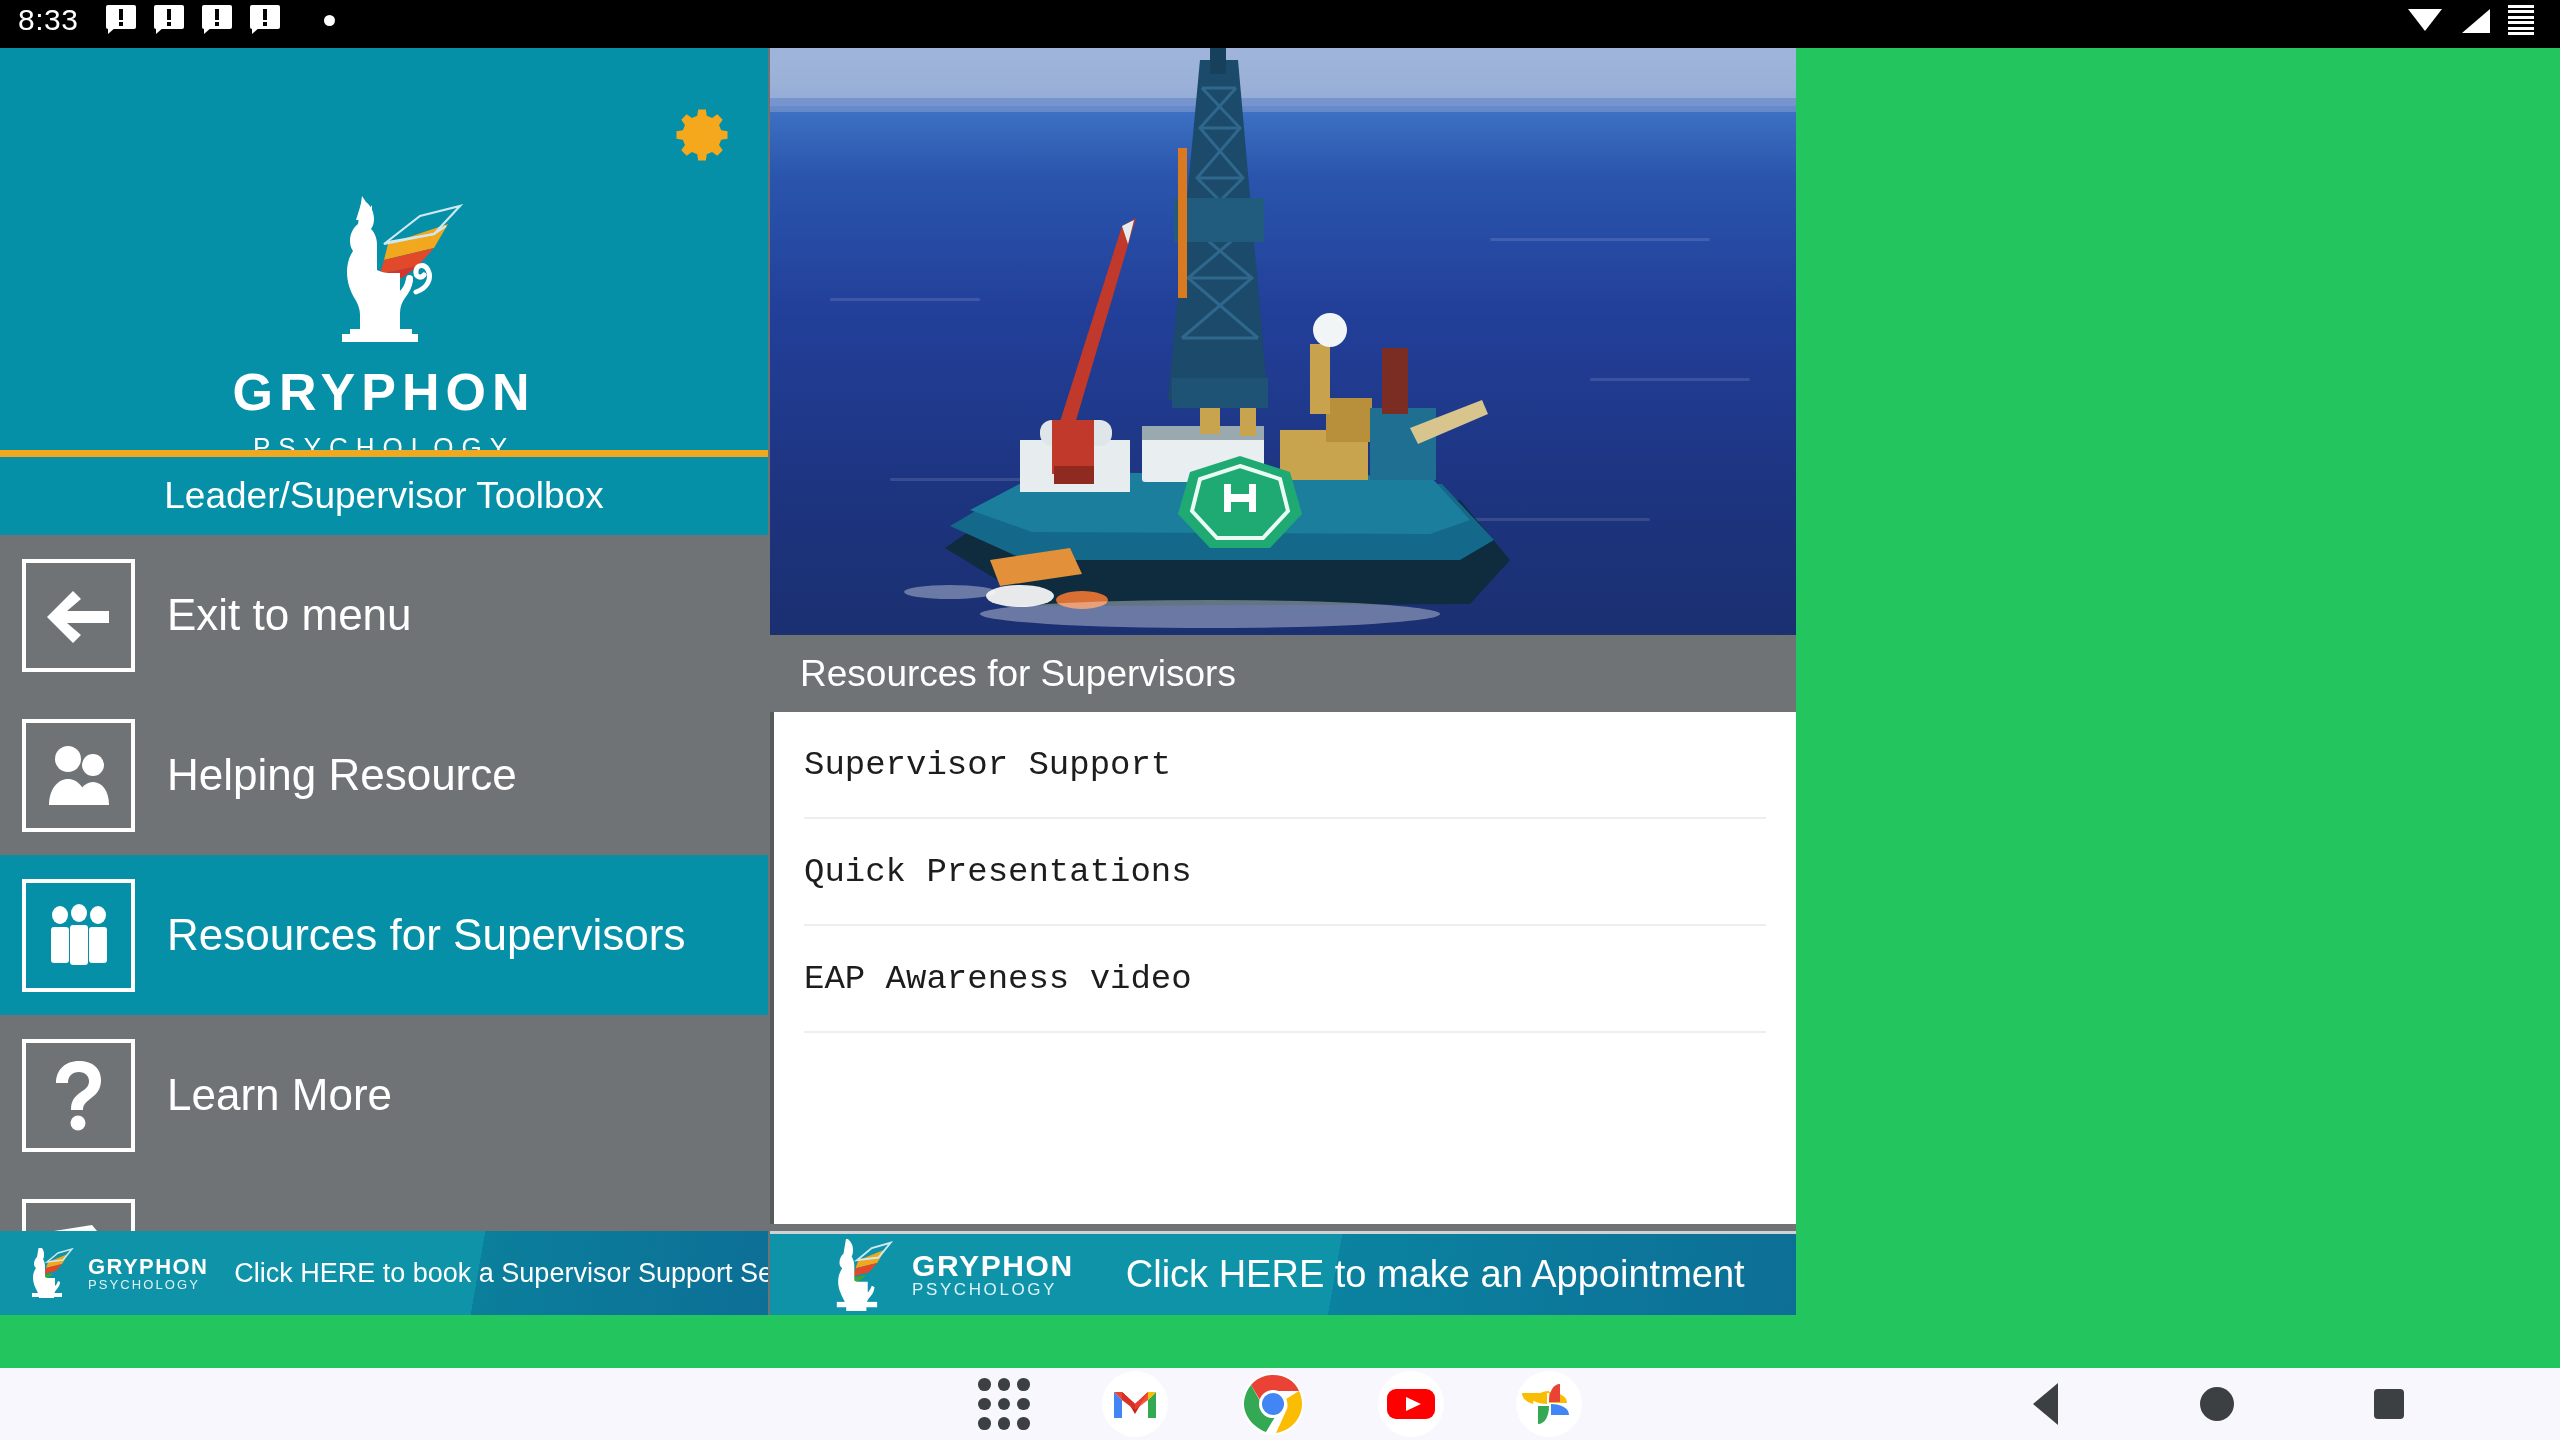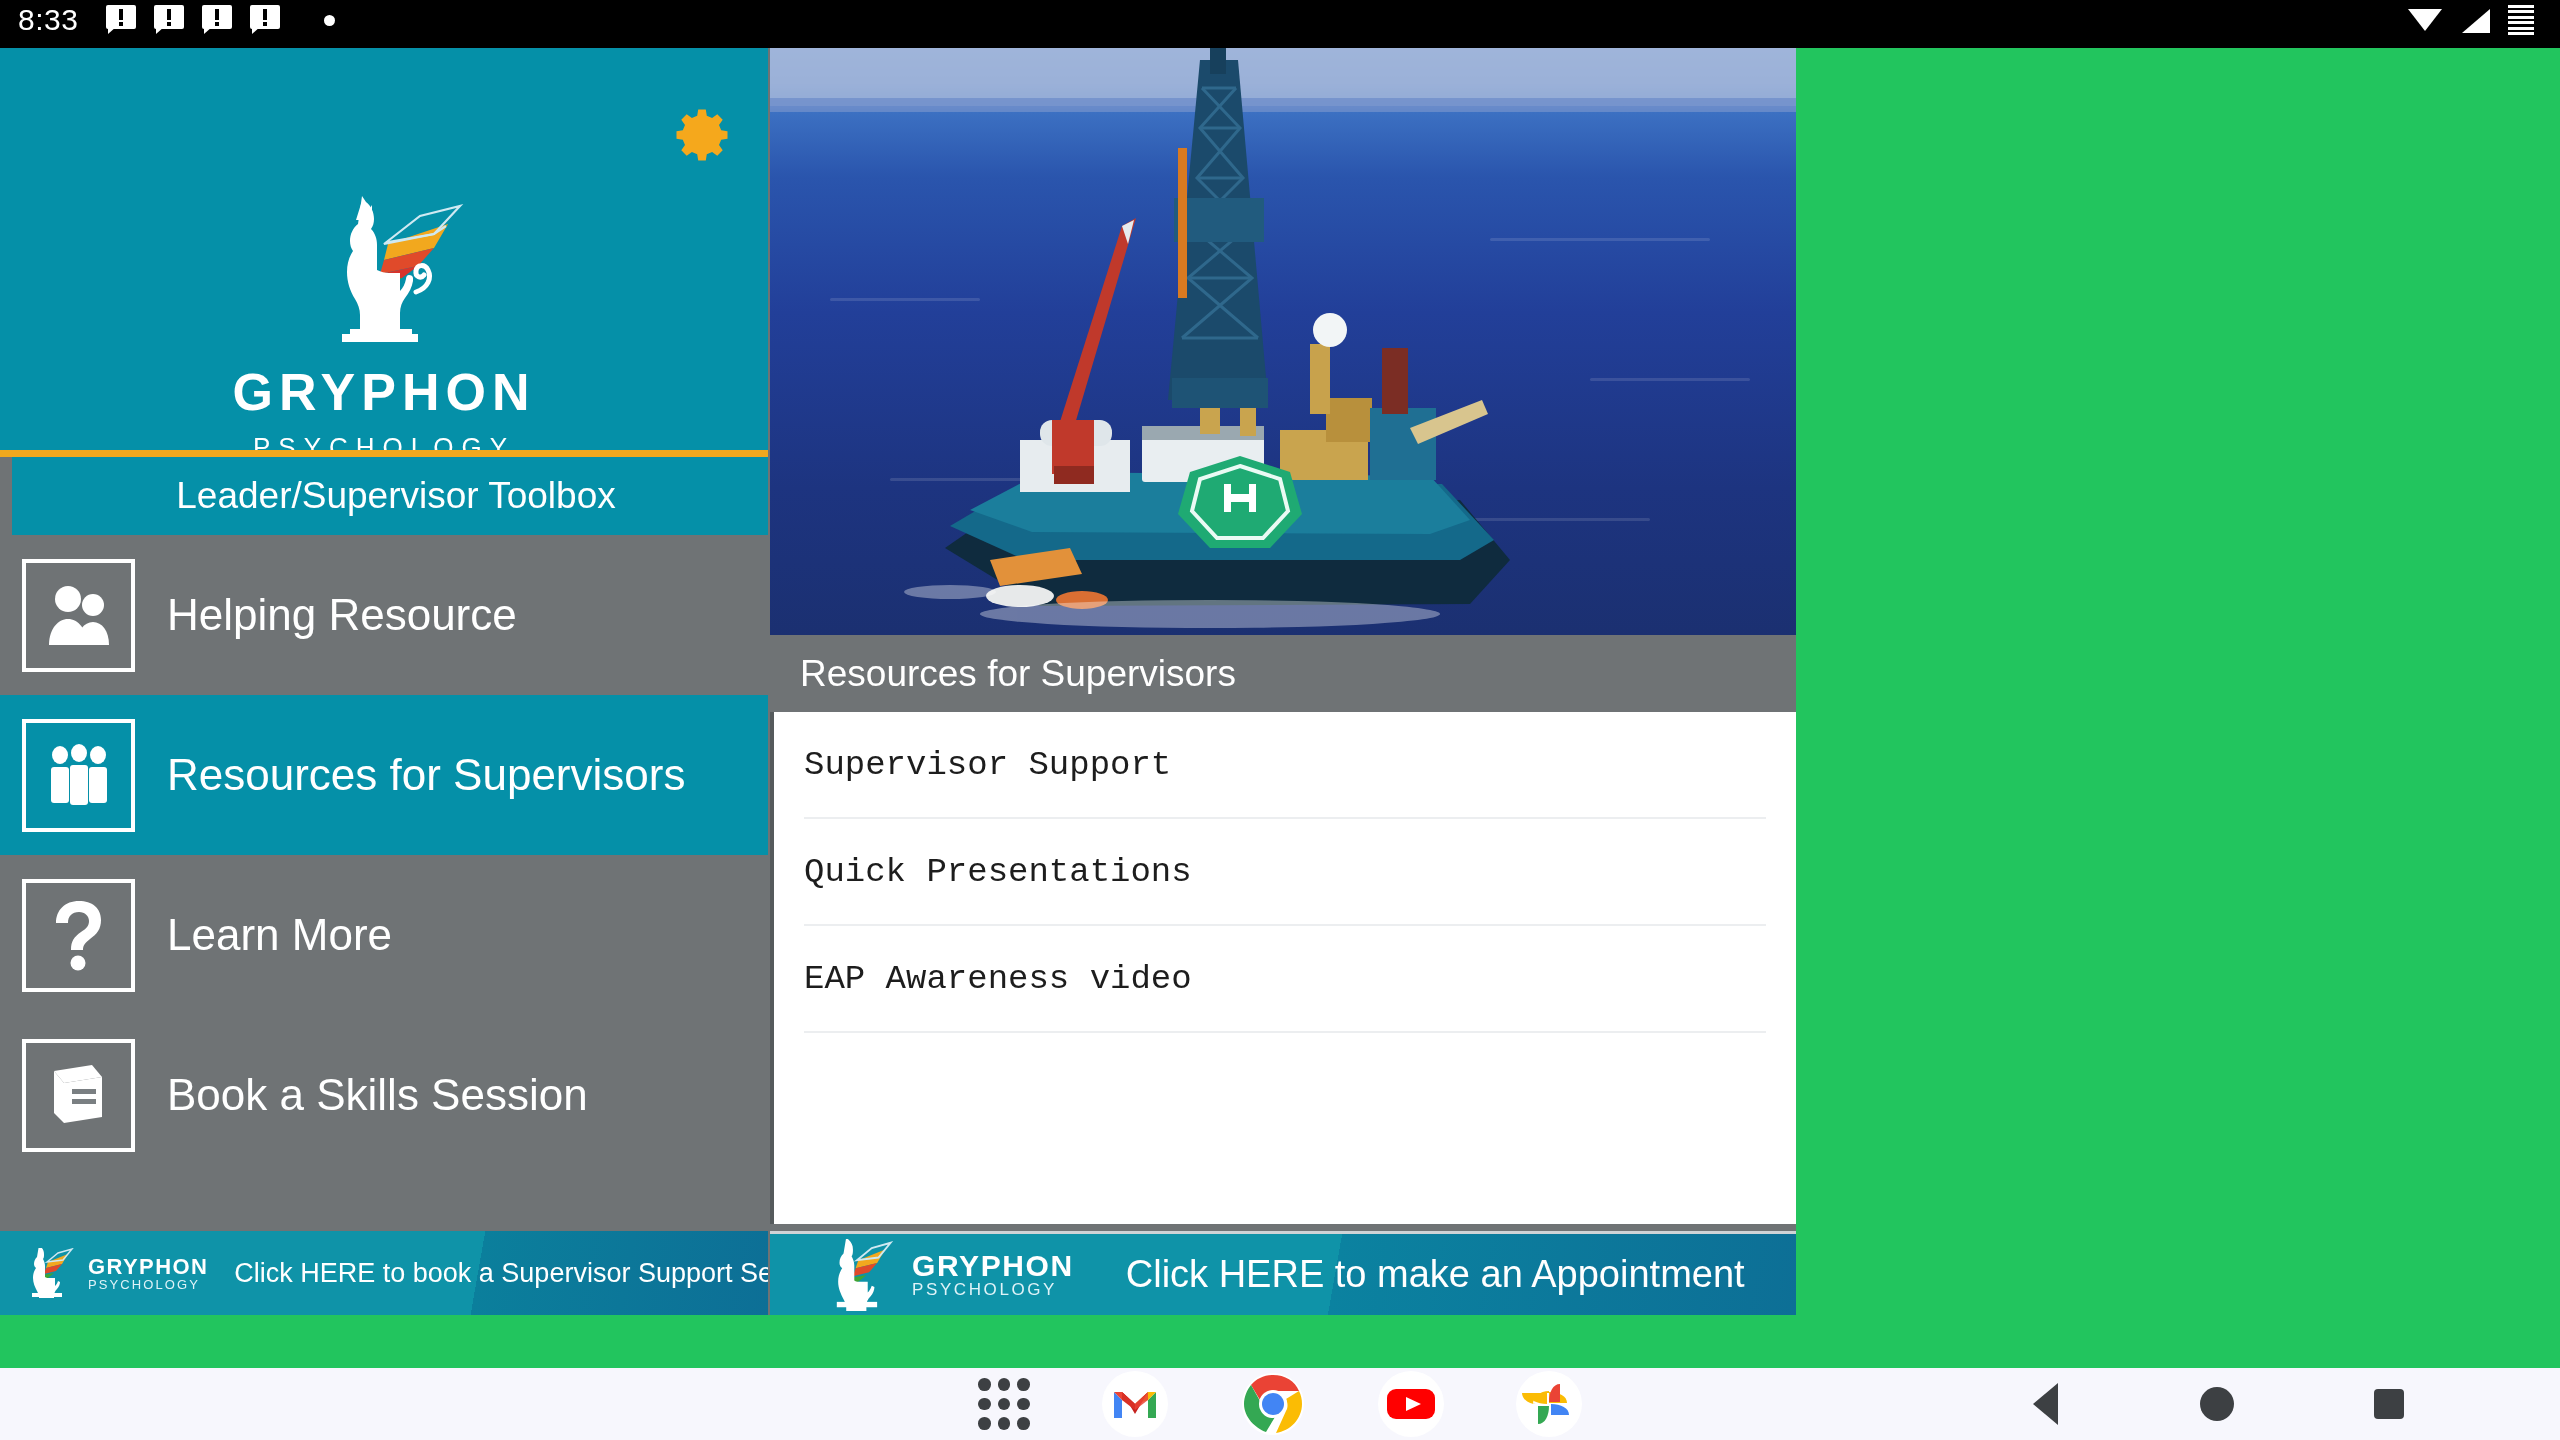--- a/index.html
+++ b/index.html
@@ -82,21 +82,21 @@
     color:#fff; font-size:52px; font-weight:700; letter-spacing:6px; margin-top:4px;
   }
   #brand-sub{
     color:#fff; font-size:26px; font-weight:400; letter-spacing:8px; margin-top:10px;
   }
   #brand-rule{
     position:absolute; left:0; top:402px; width:768px; height:7px; background:#f0a81e;
   }
   #sidebar-title-bar{
     position:absolute; left:0; top:409px; width:768px; height:78px;
-    background:#0590a8; display:flex; align-items:center; justify-content:center;margin-left:12px;
+    background:#0590a8; display:flex; align-items:center; justify-content:center;
   }
   #sidebar-title{ color:#fff; font-size:37px; font-weight:400; }
 
   #sidebar-menu{ position:absolute; left:0; top:487px; width:768px; }
   .menu-item{
     height:160px; display:flex; align-items:center; padding-left:22px;
     cursor:pointer; background:transparent;
   }
   .menu-item.active{ background:#0590a8; }
   .menu-ico-box{
@@ -271,20 +271,28 @@
       </div>
 
       <div id="brand-rule"></div>
 
       <div id="sidebar-title-bar">
         <div id="sidebar-title">Leader/Supervisor Toolbox</div>
       </div>
 
       <div id="sidebar-menu">
 
+        <div class="menu-item">
+          <span class="menu-ico-box">
+            <svg width="72" height="60" viewBox="0 0 72 60">
+                <path fill="#fff" d="M30 6 L38 14 L24 26 L66 26 L66 38 L24 38 L38 50 L30 58 L4 32 Z"></path>
+              </svg>
+          </span>
+          <span class="menu-label">Exit to menu</span>
+        </div>
 
         <div class="menu-item">
           <span class="menu-ico-box">
             <svg width="76" height="64" viewBox="0 0 76 64">
               <circle cx="27" cy="16" r="13" fill="#fff"></circle>
               <path fill="#fff" d="M8 62 c0 -16 9 -26 19 -26 c10 0 19 10 19 26 z"></path>
               <circle cx="52" cy="22" r="11" fill="#fff"></circle>
               <path fill="#fff" d="M36 62 c0 -14 7 -23 16 -23 c9 0 16 9 16 23 z"></path>
             </svg>
           </span>

